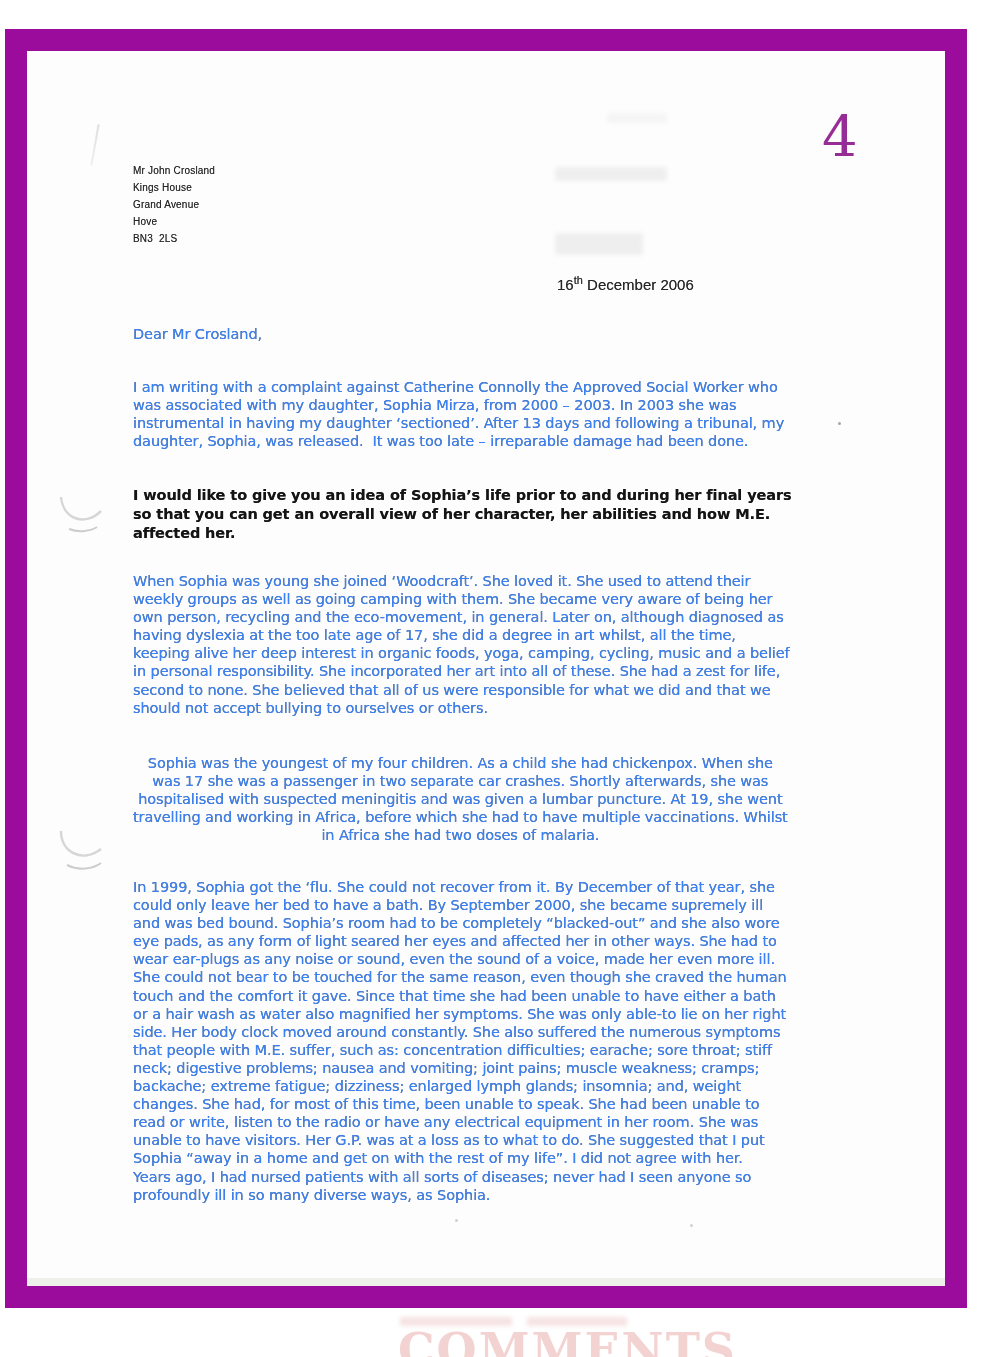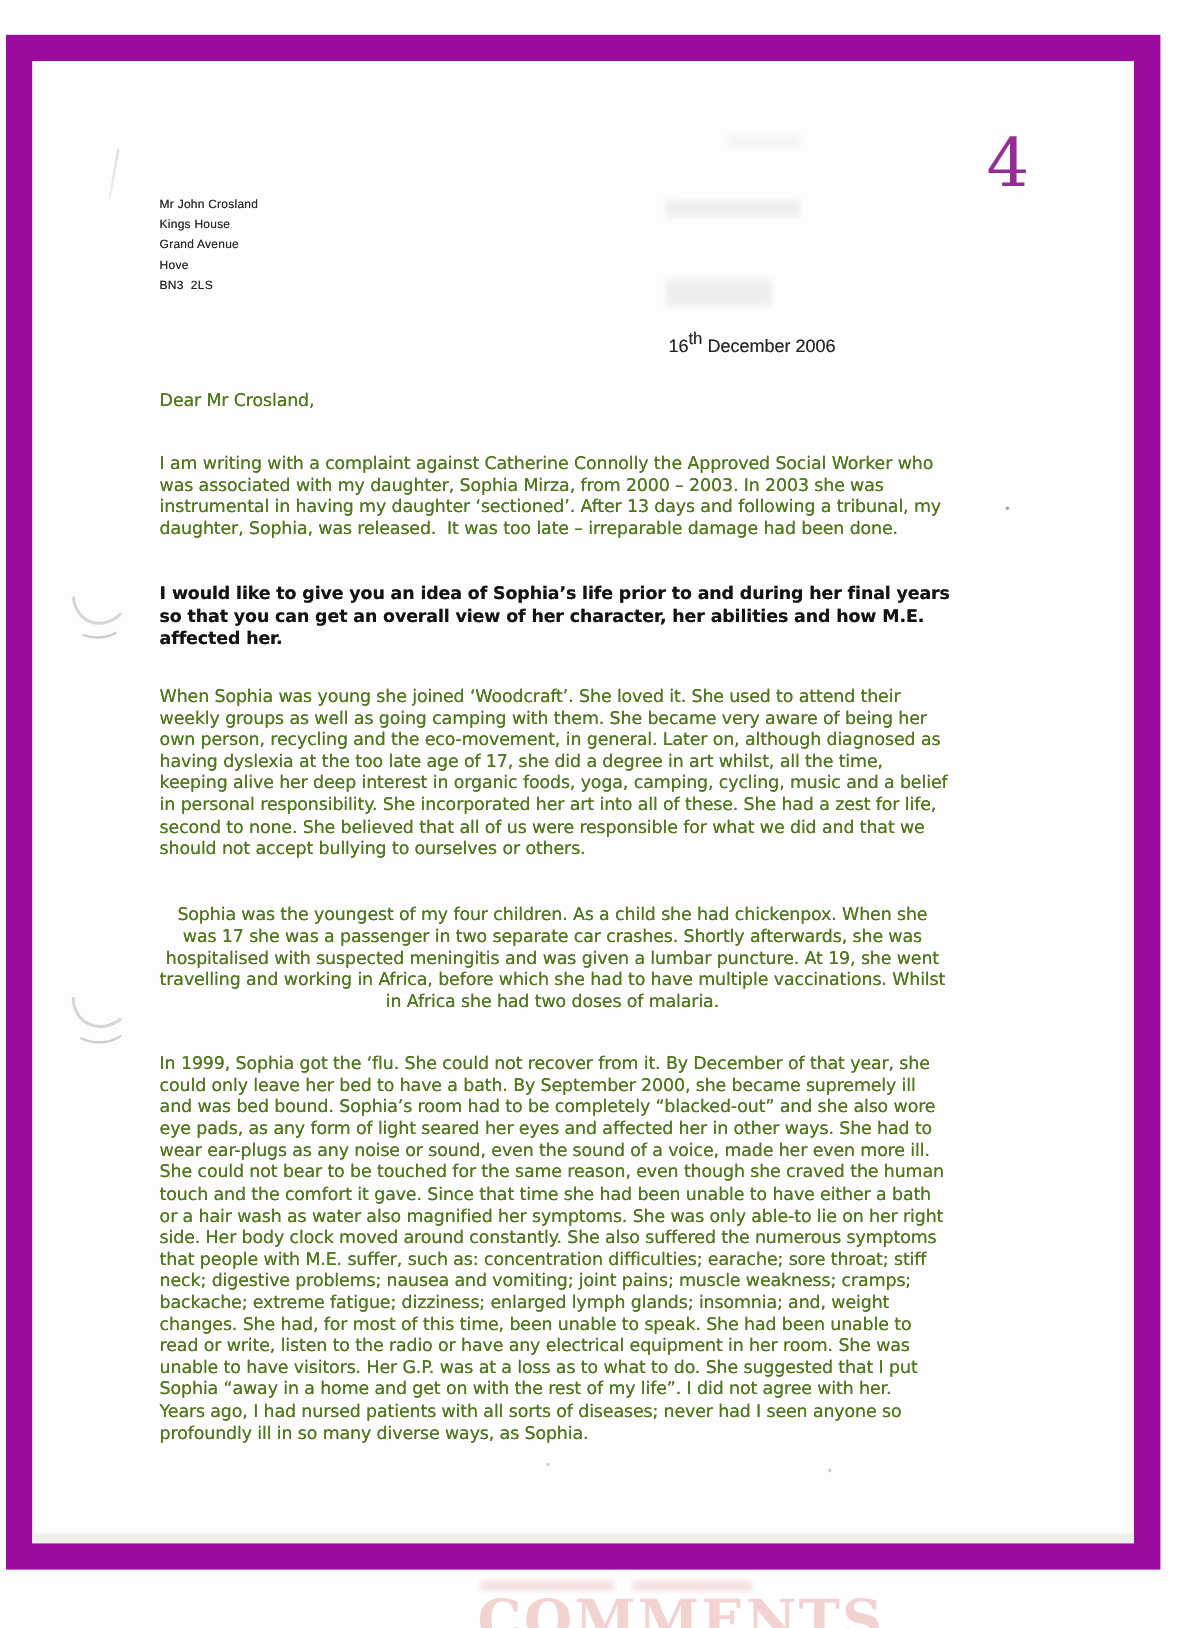--- a/index.html
+++ b/index.html
@@ -22,24 +22,24 @@
     position:absolute;left:106px;top:111px;
     font-family:"Liberation Sans",sans-serif;font-size:10px;line-height:17px;
     color:#262626;white-space:pre-wrap;letter-spacing:0.2px;
     text-shadow:0 0 .4px rgba(0,0,0,.55);
   }
   .date{
     position:absolute;left:530px;top:223px;
     font-family:"Liberation Sans",sans-serif;font-size:15px;color:#262626;
     text-shadow:0 0 .4px rgba(0,0,0,.55);
   }
-  .date sup{font-size:14px;vertical-align:6px;}
+  .date sup{font-size:11px;vertical-align:6px;}
   
   .body-text{
-    position:absolute;left:106px;color:#4d7c0f;font-size:14.5px;
+    position:absolute;left:106px;color:#3b82f6;font-size:14.5px;
     line-height:18.1px;white-space:pre-wrap;letter-spacing:-0.1px;
     text-shadow:0 0 .45px rgba(0,0,0,.6);
   }
   .salutation{top:274px;}
   .p1{top:327px;}
   .p2{top:435px;font-weight:bold;color:#141414;line-height:19px;}
   .p3{top:521px;}
   .p4{top:703px;text-align:center;}
   .p5{top:827px;}
   

